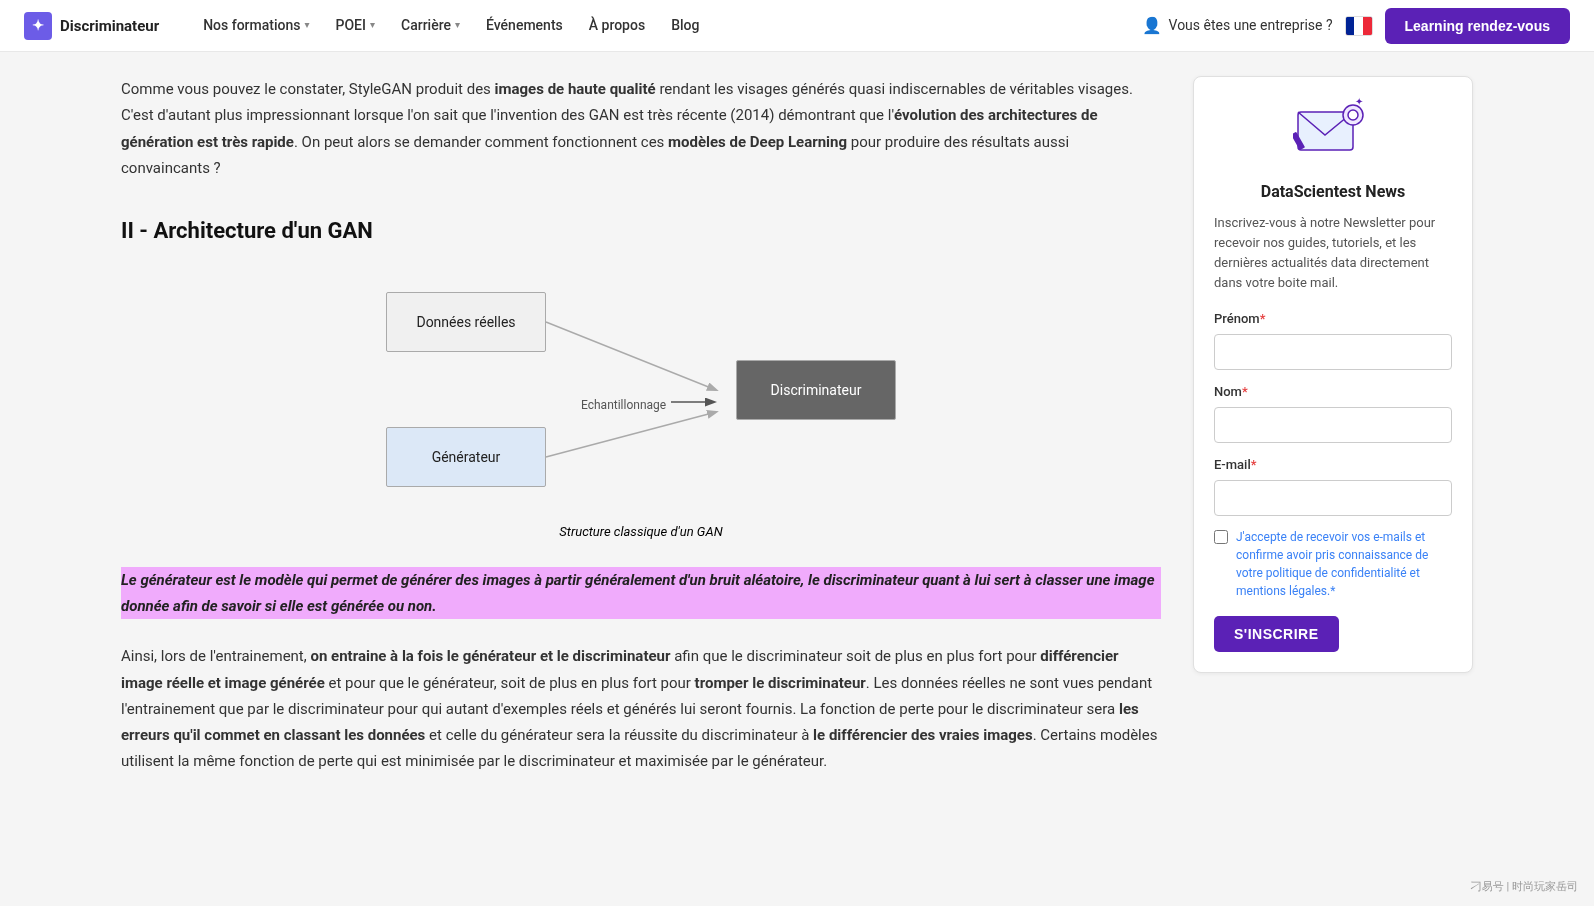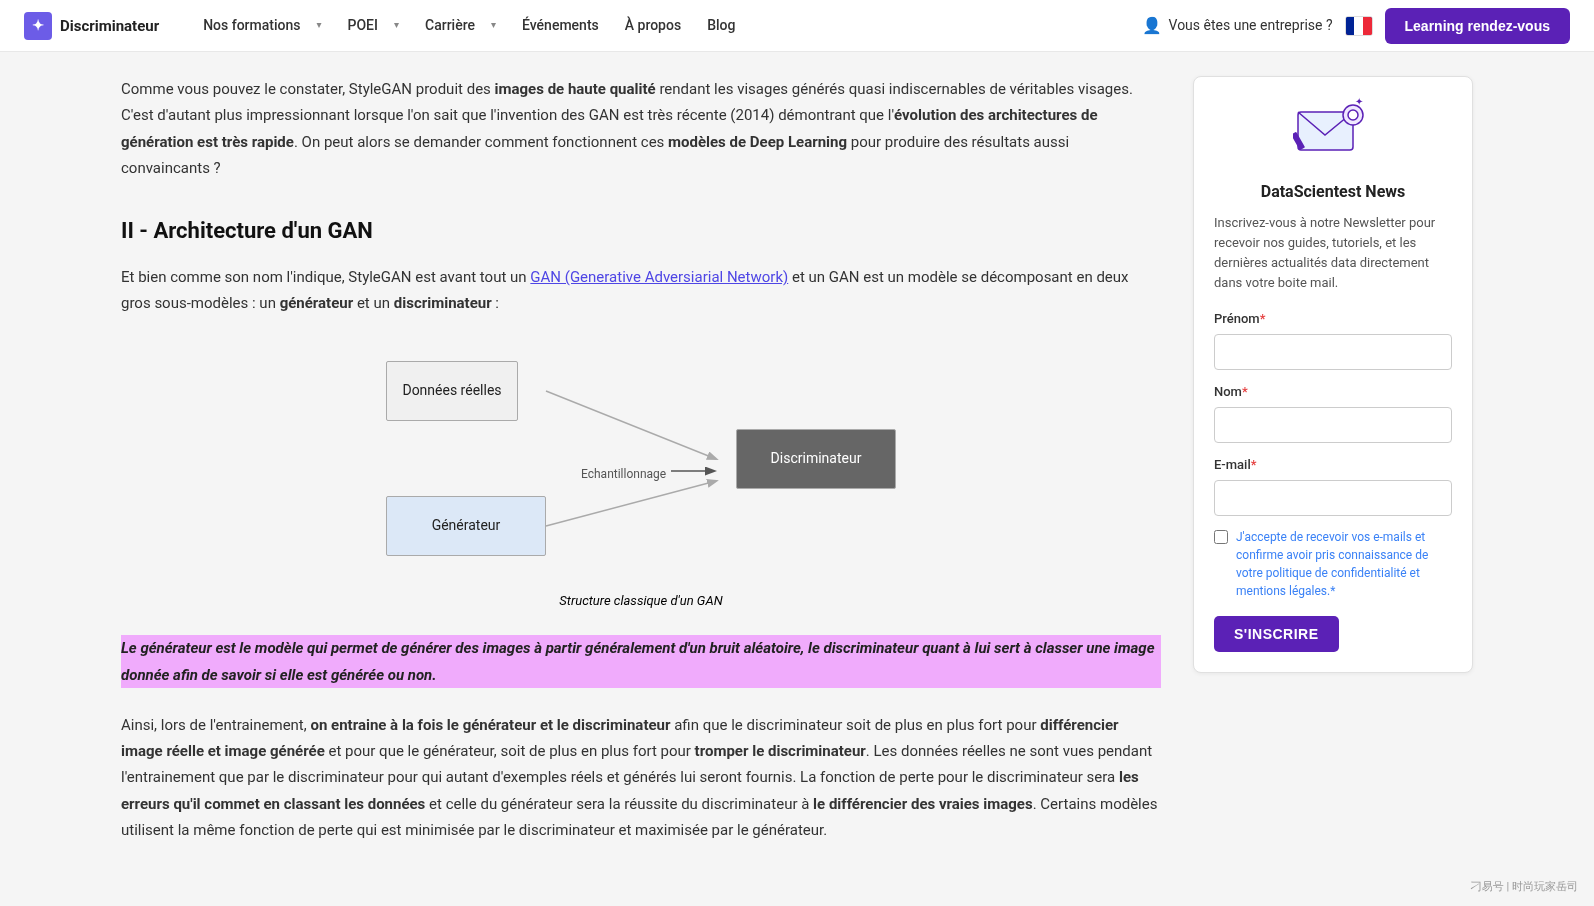--- a/index.html
+++ b/index.html
@@ -19,21 +19,21 @@
     .logo-icon {
       width: 28px; height: 28px;
       background: #6c5ce7; border-radius: 4px;
       display: flex; align-items: center; justify-content: center;
       color: #fff; font-size: 14px; font-weight: bold;
     }
     .navbar-nav {
       display: flex; align-items: center; gap: 2px; flex: 1;
     }
     .nav-item {
-      display: flex; align-items: center; gap: 16px;
+      display: flex; align-items: center; gap: 4px;
       padding: 6px 12px; cursor: pointer; border-radius: 4px;
       font-size: 14px; color: #333; font-weight: 500;
       white-space: nowrap;
       justify-content: space-between;
     }
     .nav-chevron { font-size: 10px; color: #888; }
     .navbar-right {
       display: flex; align-items: center; gap: 12px; margin-left: auto;
     }
     .enterprise-link {
@@ -112,21 +112,21 @@
     .gan-box {
       position: absolute;
       border: 1px solid #aaa;
       display: flex; align-items: center; justify-content: center;
       font-size: 14px;
       border-radius: 2px;
     }
 
     .box-donnees {
       left: 10px; top: 20px;
-      width: 132px; height: 60px;
+      width: 160px; height: 60px;
       background: #f0f0f0;
     }
     .box-generateur {
       left: 10px; top: 155px;
       width: 160px; height: 60px;
       background: #dce8f7;
     }
     .box-discriminateur {
       right: 10px; top: 88px;
       width: 160px; height: 60px;
@@ -326,23 +326,20 @@
 <div class="page-wrapper">
 
   <main class="article-content">
 
     <p class="article-intro">
       Comme vous pouvez le constater, StyleGAN produit des <strong>images de haute qualité</strong> rendant les visages générés quasi indiscernables de véritables visages. C'est d'autant plus impressionnant lorsque l'on sait que l'invention des GAN est très récente (2014) démontrant que l'<strong>évolution des architectures de génération est très rapide</strong>. On peut alors se demander comment fonctionnent ces <strong>modèles de Deep Learning</strong> pour produire des résultats aussi convaincants ?
     </p>
 
     <h2 class="article-section-title">II - Architecture d'un GAN</h2>
 
-    <p class="article-text">
-      Et bien comme son nom l'indique, StyleGAN est avant tout un <a class="link-blue">GAN (Generative Adversiarial Network)</a> et un GAN est un modèle se décomposant en deux gros sous-modèles : un <strong>générateur</strong> et un <strong>discriminateur</strong> :
-    </p>
 
     <div class="gan-diagram-wrap">
       <div class="gan-diagram">
         <svg class="gan-svg" xmlns="http://www.w3.org/2000/svg">
 
           <line x1="170" y1="50" x2="340" y2="118" stroke="#aaa" stroke-width="1.5" marker-end="url(#arrow)"></line>
 
           <line x1="170" y1="185" x2="340" y2="140" stroke="#aaa" stroke-width="1.5" marker-end="url(#arrow)"></line>
 
           <line x1="295" y1="130" x2="338" y2="130" stroke="#555" stroke-width="1.5" marker-end="url(#arrow2)"></line>

